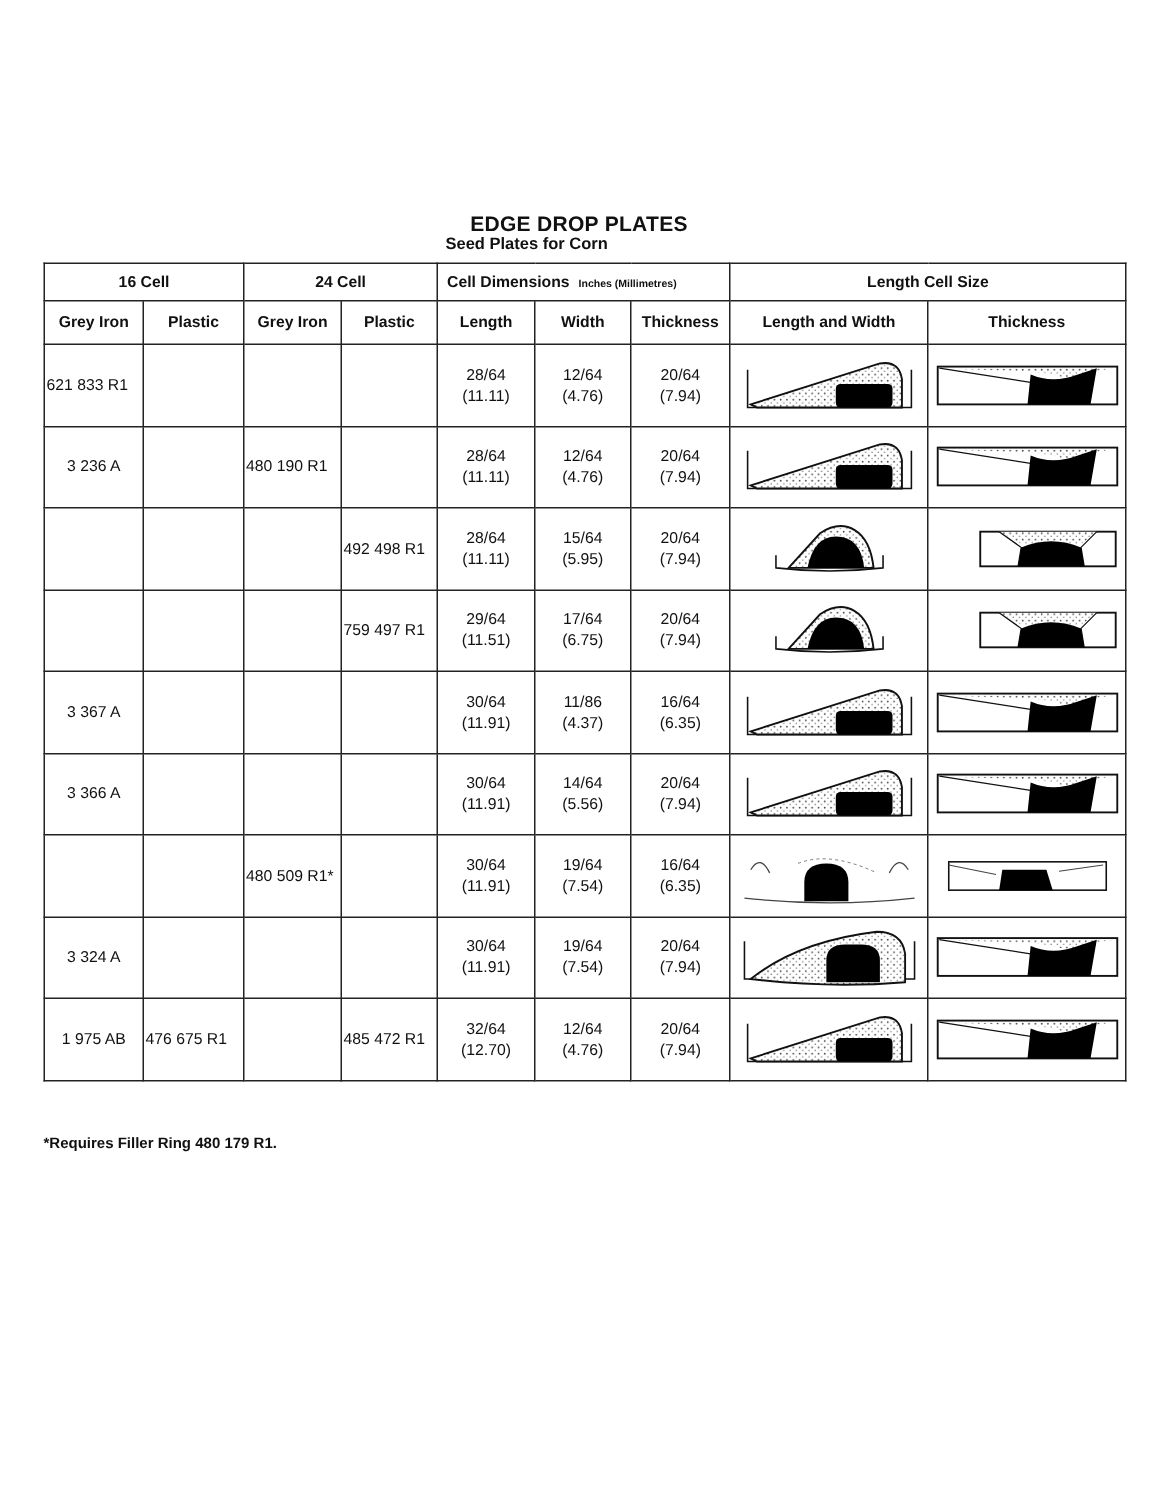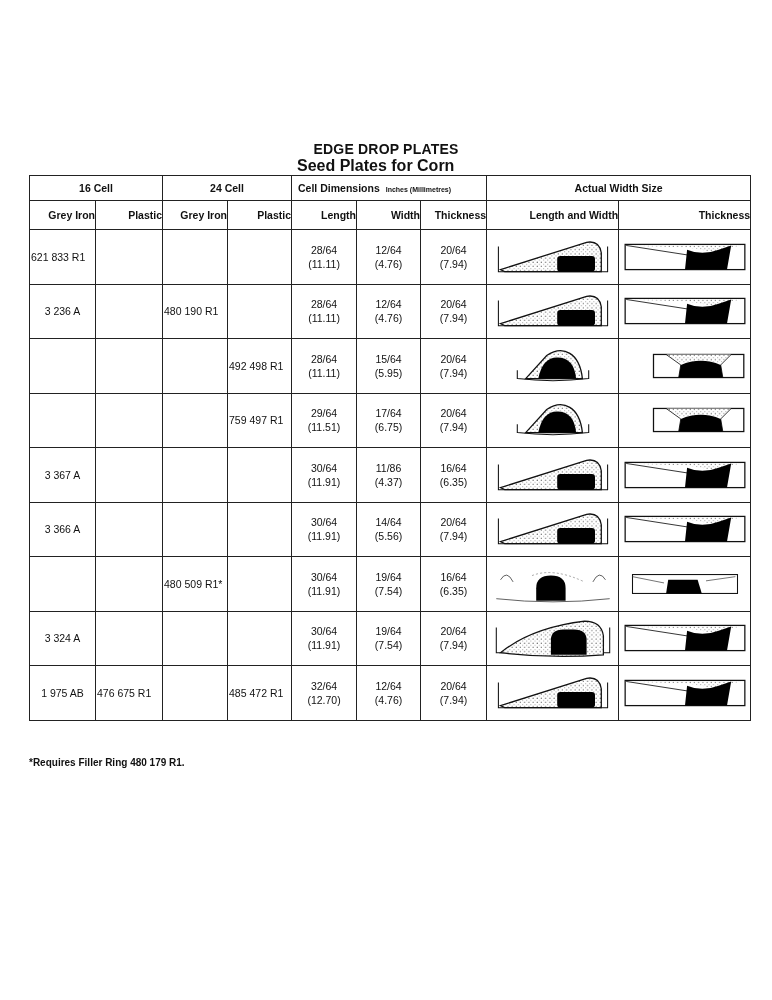--- a/index.html
+++ b/index.html
@@ -7,33 +7,33 @@
     width: 772px; height: 1000px; position: relative; overflow: hidden;
     font-family: "Liberation Sans", "DejaVu Sans", sans-serif; color: #111;
   }
   .title {
     position: absolute; left: 0; width: 772px; top: 141px;
     text-align: center; font-weight: bold; font-size: 14px; letter-spacing: 0.2px;
     box-sizing: border-box;
   }
   .subtitle {
     position: absolute; left: 297px; top: 157px;
-    font-weight: bold; font-size: 16px;
+    font-weight: bold; font-size: 11px;
   }
   table.plates {
     position: absolute; left: 29px; top: 175px;
     border-collapse: collapse; table-layout: fixed;
     width: 721px;
   }
   table.plates td, table.plates th {
     border: 1.3px solid #222; padding: 0; overflow: hidden;
   }
   th { font-weight: bold; font-size: 10.5px; margin-top: 24px; }
   tr.h1 th { height: 24px; }
-  tr.h2 th { height: 28px; text-align: right; }
+  tr.h2 th { height: 28px; }
   tr.data td { height: 53.5px; font-size: 10.5px; text-align: center; vertical-align: middle; }
   td.part { text-align: center; white-space: nowrap; }
   td.part.left { text-align: left; padding-left: 1px; margin-left: 16px; }
   .dim { line-height: 14px; }
   .units { font-size: 7px; font-weight: bold; margin-left: 6px; }
   td.fig { padding: 0; }
   td.fig svg { display: block; margin: 0 auto; }
   .footnote {
     position: absolute; left: 29px; top: 757px;
     font-size: 10px; font-weight: bold;
@@ -113,21 +113,21 @@
     <col style="width:132px">
       <col style="width:132px">
   </colgroup>
   <thead>
     <tr class="h1">
       <th colspan="2">16 Cell</th>
       <th colspan="2">24 Cell</th>
       <th colspan="3" style="text-align:left;padding-left:6px;">
         <span>Cell Dimensions</span><span class="units">Inches (Millimetres)</span>
       </th>
-      <th colspan="2">Actual Width Size</th>
+      <th colspan="2">Length Cell Size</th>
     </tr>
     <tr class="h2">
       <th>Grey Iron</th>
       <th>Plastic</th>
       <th>Grey Iron</th>
       <th>Plastic</th>
       <th>Length</th>
       <th>Width</th>
       <th>Thickness</th>
       <th>Length and Width</th>

